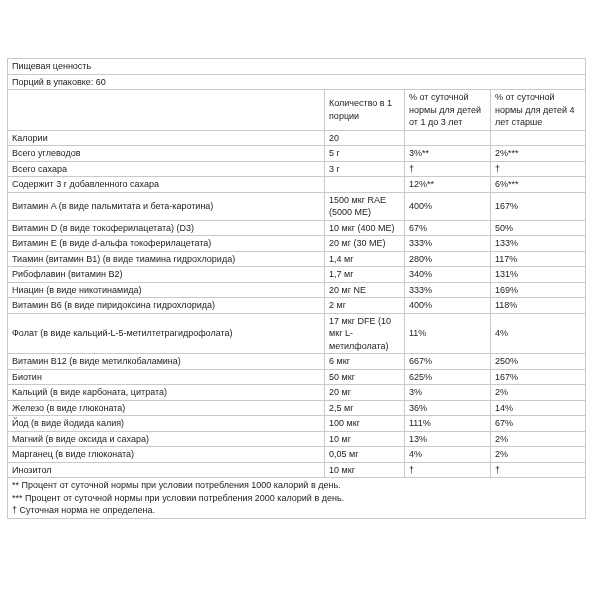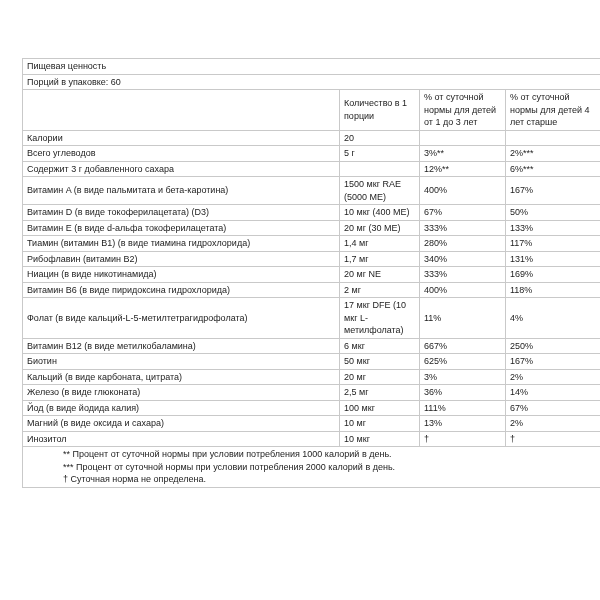--- a/index.html
+++ b/index.html
@@ -9,35 +9,35 @@
   }
   *{box-sizing:border-box;}
   html,body{margin:0;padding:0;}
   body{
     width:600px;height:600px;background:var(--bg);
     font-family:"Liberation Sans", sans-serif;
     color:var(--text);
     position:relative;
   }
   .nutrition-table{
-    position:absolute;left:22px;top:58px;width:578px;
+    position:absolute;left:7px;top:58px;width:578px;
     border-collapse:collapse;table-layout:fixed;
     font-size:9px;line-height:12.5px;color:var(--text);
   }
   .nutrition-table td, .nutrition-table th{
     border:1px solid var(--border);
     padding:1px 4px;
     vertical-align:middle;
     text-align:left;
     font-weight:normal;
     overflow:hidden;
   }
   .nutrition-table thead th{font-weight:normal;}
   .footnote-cell{padding:3px 4px;}
-  .footnote-cell div{line-height:12.5px;margin-left:36px;}
+  .footnote-cell div{line-height:12.5px;}
 </style>
 </head>
 <body>
 
 <table class="nutrition-table">
   <colgroup>
     <col style="width:317px">
     <col style="width:80px">
     <col style="width:86px">
     <col style="width:95px">
@@ -61,20 +61,26 @@
     <td>Калории</td>
     <td>20</td>
     <td></td>
     <td></td>
   </tr>
       <tr>
     <td>Всего углеводов</td>
     <td>5 г</td>
     <td>3%**</td>
     <td>2%***</td>
+  </tr>
+      <tr>
+    <td>Всего сахара</td>
+    <td>3 г</td>
+    <td>†</td>
+    <td>†</td>
   </tr>
       <tr>
     <td>Содержит 3 г добавленного сахара</td>
     <td></td>
     <td>12%**</td>
     <td>6%***</td>
   </tr>
       <tr>
     <td>Витамин A (в виде пальмитата и бета-каротина)</td>
     <td>1500 мкг RAE (5000 МЕ)</td>
@@ -153,20 +159,26 @@
     <td>111%</td>
     <td>67%</td>
   </tr>
       <tr>
     <td>Магний (в виде оксида и сахара)</td>
     <td>10 мг</td>
     <td>13%</td>
     <td>2%</td>
   </tr>
       <tr>
+    <td>Марганец (в виде глюконата)</td>
+    <td>0,05 мг</td>
+    <td>4%</td>
+    <td>2%</td>
+  </tr>
+      <tr>
     <td>Инозитол</td>
     <td>10 мкг</td>
     <td>†</td>
     <td>†</td>
   </tr>
     </tbody>
   <tfoot>
     <tr>
       <td colspan="4" class="footnote-cell">
         <div>** Процент от суточной нормы при условии потребления 1000 калорий в день.</div>

